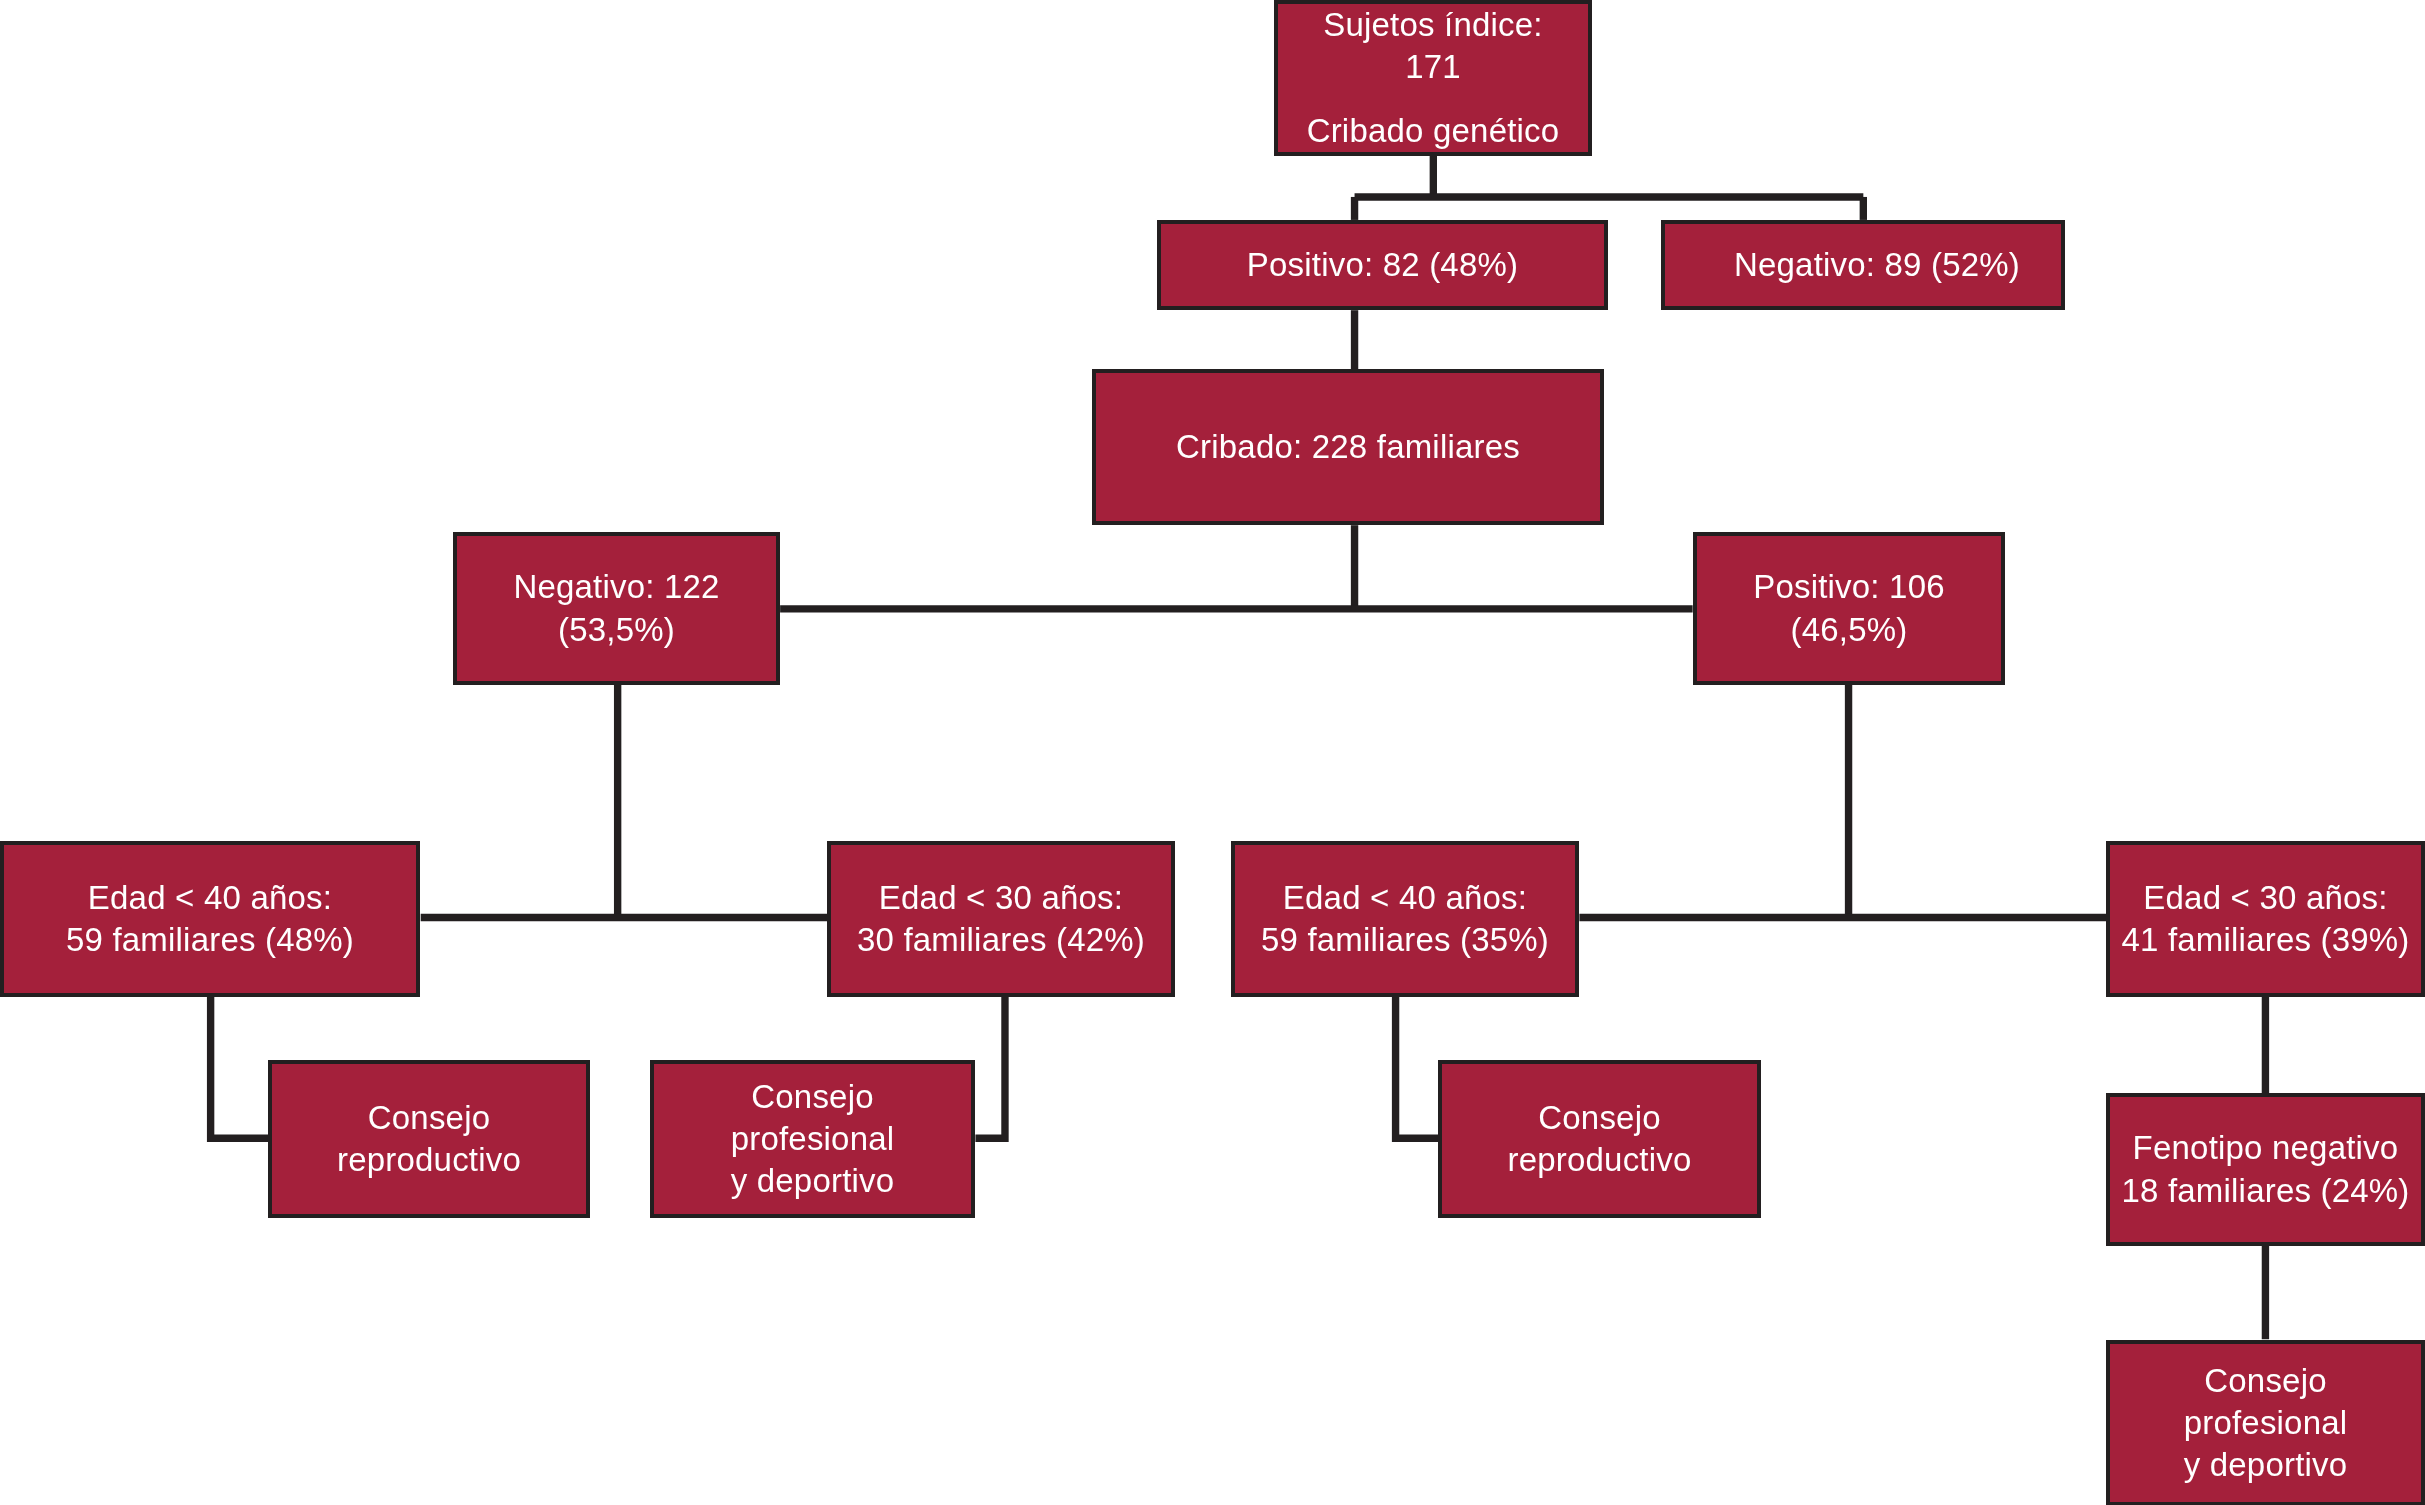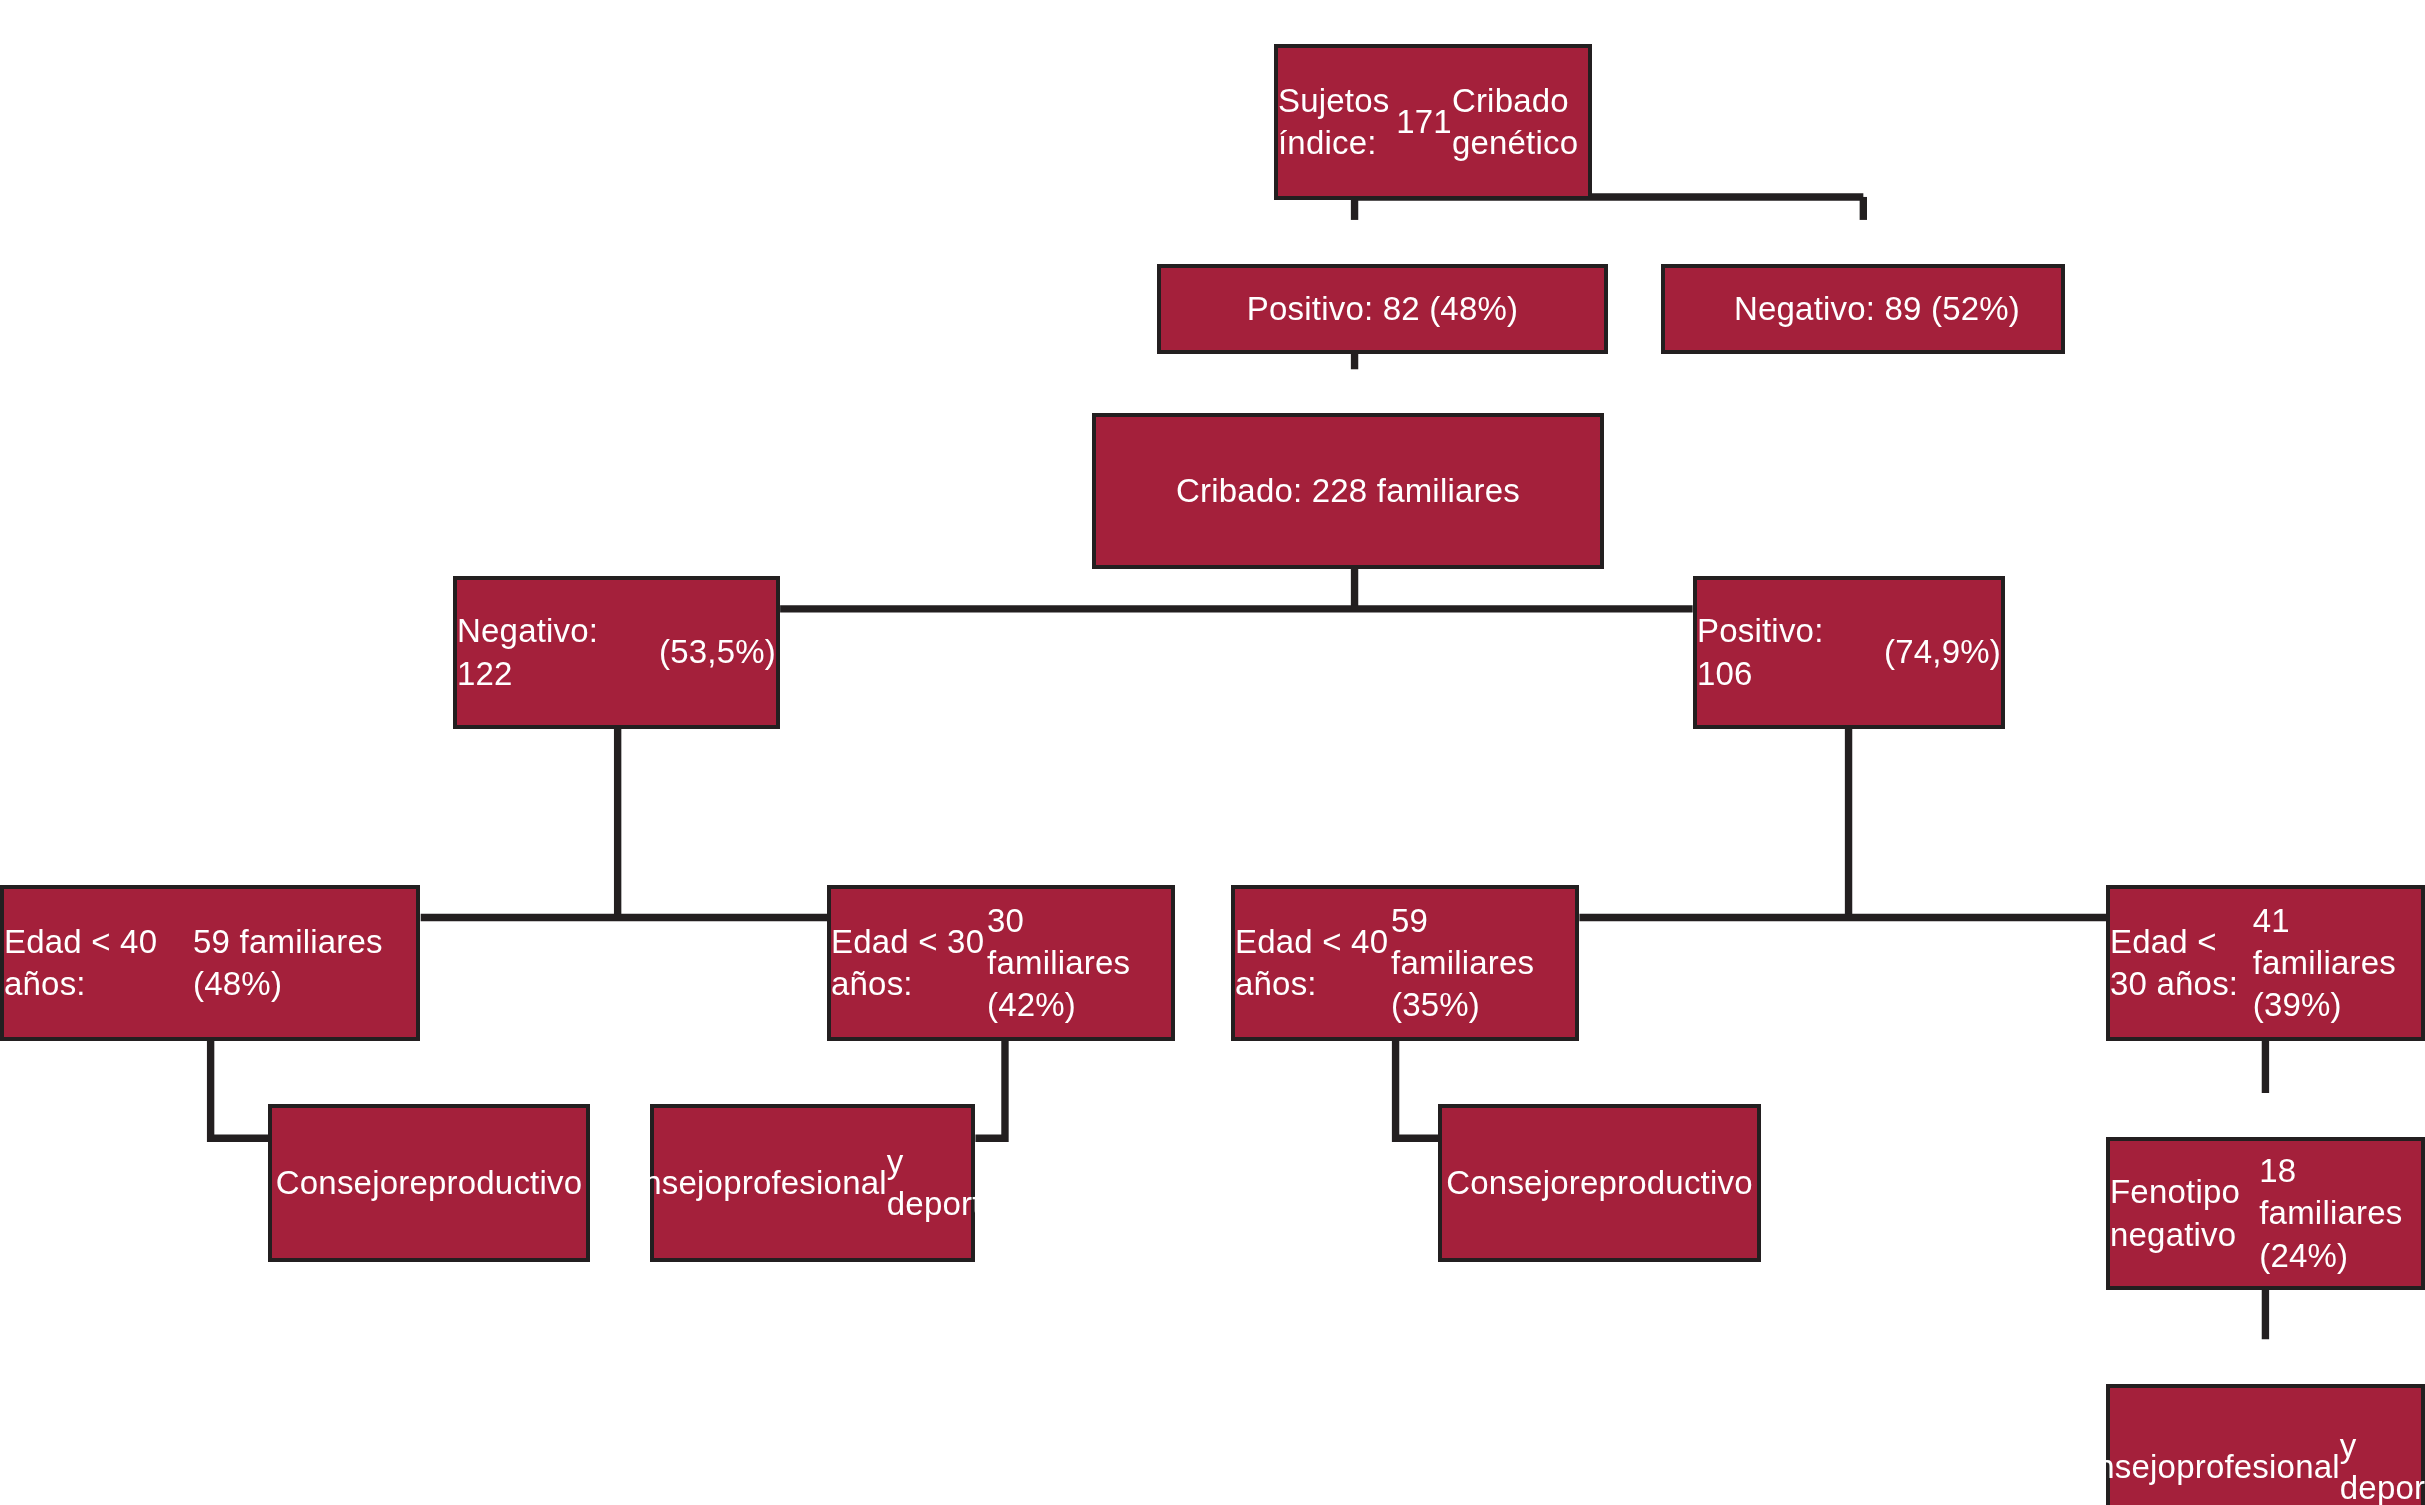--- a/index.html
+++ b/index.html
@@ -23,29 +23,29 @@
     height: 1505px;
     pointer-events: none;
   }
   .node {
     position: absolute;
     box-sizing: border-box;
     background: #A4203B;
     border: 4.1px solid #231f20;
     color: #ffffff;
     display: flex;
+    flex-direction: column;
     align-items: center;
     justify-content: center;
     text-align: left;
     font-size: 33px;
     line-height: 1.28;
     letter-spacing: 0.2px;
     white-space: pre-line;
     z-index: 2;
-    margin-top: 44px;
   }
   .node .ln { display: block; }
   .node .spacer { display:block; height: 24.6px; }
 </style>
 </head>
 <body>
 
 <div id="canvas">
 
   <svg id="edges" viewBox="0 0 2955 1834" xmlns="http://www.w3.org/2000/svg">
@@ -77,21 +77,21 @@
 
       <path d="M 2760 1518 L 2760 1632"></path>
     </g>
   </svg>
 
   <div class="node" style="left: 1274px; top: 0px; width: 318px; height: 156px; background: rgb(164, 32, 59); border-color: rgb(35, 31, 32); color: rgb(255, 255, 255);"><span class="ln">Sujetos índice:</span><span class="ln">171</span><span class="spacer"></span><span class="ln">Cribado genético</span></div>
   <div class="node" style="left: 1157px; top: 220px; width: 451px; height: 90px; background: rgb(164, 32, 59); border-color: rgb(35, 31, 32); color: rgb(255, 255, 255);"><span class="ln">Positivo: 82 (48%)</span></div>
   <div class="node" style="left: 1661px; top: 220px; width: 404px; height: 90px; background: rgb(164, 32, 59); border-color: rgb(35, 31, 32); color: rgb(255, 255, 255); padding-left: 28px;"><span class="ln">Negativo: 89 (52%)</span></div>
   <div class="node" style="left: 1092px; top: 369px; width: 512px; height: 156px; background: rgb(164, 32, 59); border-color: rgb(35, 31, 32); color: rgb(255, 255, 255);"><span class="ln">Cribado: 228 familiares</span></div>
   <div class="node" style="left: 453px; top: 532px; width: 327px; height: 153px; background: rgb(164, 32, 59); border-color: rgb(35, 31, 32); color: rgb(255, 255, 255);"><span class="ln">Negativo: 122</span><span class="ln">(53,5%)</span></div>
-  <div class="node" style="left: 1693px; top: 532px; width: 312px; height: 153px; background: rgb(164, 32, 59); border-color: rgb(35, 31, 32); color: rgb(255, 255, 255);"><span class="ln">Positivo: 106</span><span class="ln">(74,9%)</span></div>
+  <div class="node" style="left: 1693px; top: 532px; width: 312px; height: 153px; background: rgb(164, 32, 59); border-color: rgb(35, 31, 32); color: rgb(255, 255, 255);"><span class="ln">Positivo: 106</span><span class="ln">(46,5%)</span></div>
   <div class="node" style="left: 0px; top: 841px; width: 420px; height: 156px; background: rgb(164, 32, 59); border-color: rgb(35, 31, 32); color: rgb(255, 255, 255);"><span class="ln">Edad &lt; 40 años:</span><span class="ln">59 familiares (48%)</span></div>
   <div class="node" style="left: 827px; top: 841px; width: 348px; height: 156px; background: rgb(164, 32, 59); border-color: rgb(35, 31, 32); color: rgb(255, 255, 255);"><span class="ln">Edad &lt; 30 años:</span><span class="ln">30 familiares (42%)</span></div>
   <div class="node" style="left: 1231px; top: 841px; width: 348px; height: 156px; background: rgb(164, 32, 59); border-color: rgb(35, 31, 32); color: rgb(255, 255, 255);"><span class="ln">Edad &lt; 40 años:</span><span class="ln">59 familiares (35%)</span></div>
   <div class="node" style="left: 2106px; top: 841px; width: 319px; height: 156px; background: rgb(164, 32, 59); border-color: rgb(35, 31, 32); color: rgb(255, 255, 255);"><span class="ln">Edad &lt; 30 años:</span><span class="ln">41 familiares (39%)</span></div>
   <div class="node" style="left: 268px; top: 1060px; width: 322px; height: 158px; background: rgb(164, 32, 59); border-color: rgb(35, 31, 32); color: rgb(255, 255, 255);"><span class="ln">Consejo</span><span class="ln">reproductivo</span></div>
   <div class="node" style="left: 650px; top: 1060px; width: 325px; height: 158px; background: rgb(164, 32, 59); border-color: rgb(35, 31, 32); color: rgb(255, 255, 255);"><span class="ln">Consejo</span><span class="ln">profesional</span><span class="ln">y deportivo</span></div>
   <div class="node" style="left: 1438px; top: 1060px; width: 323px; height: 158px; background: rgb(164, 32, 59); border-color: rgb(35, 31, 32); color: rgb(255, 255, 255);"><span class="ln">Consejo</span><span class="ln">reproductivo</span></div>
   <div class="node" style="left: 2106px; top: 1093px; width: 319px; height: 153px; background: rgb(164, 32, 59); border-color: rgb(35, 31, 32); color: rgb(255, 255, 255);"><span class="ln">Fenotipo negativo</span><span class="ln">18 familiares (24%)</span></div>
   <div class="node" style="left: 2106px; top: 1340px; width: 319px; height: 166px; background: rgb(164, 32, 59); border-color: rgb(35, 31, 32); color: rgb(255, 255, 255);"><span class="ln">Consejo</span><span class="ln">profesional</span><span class="ln">y deportivo</span></div>
 

